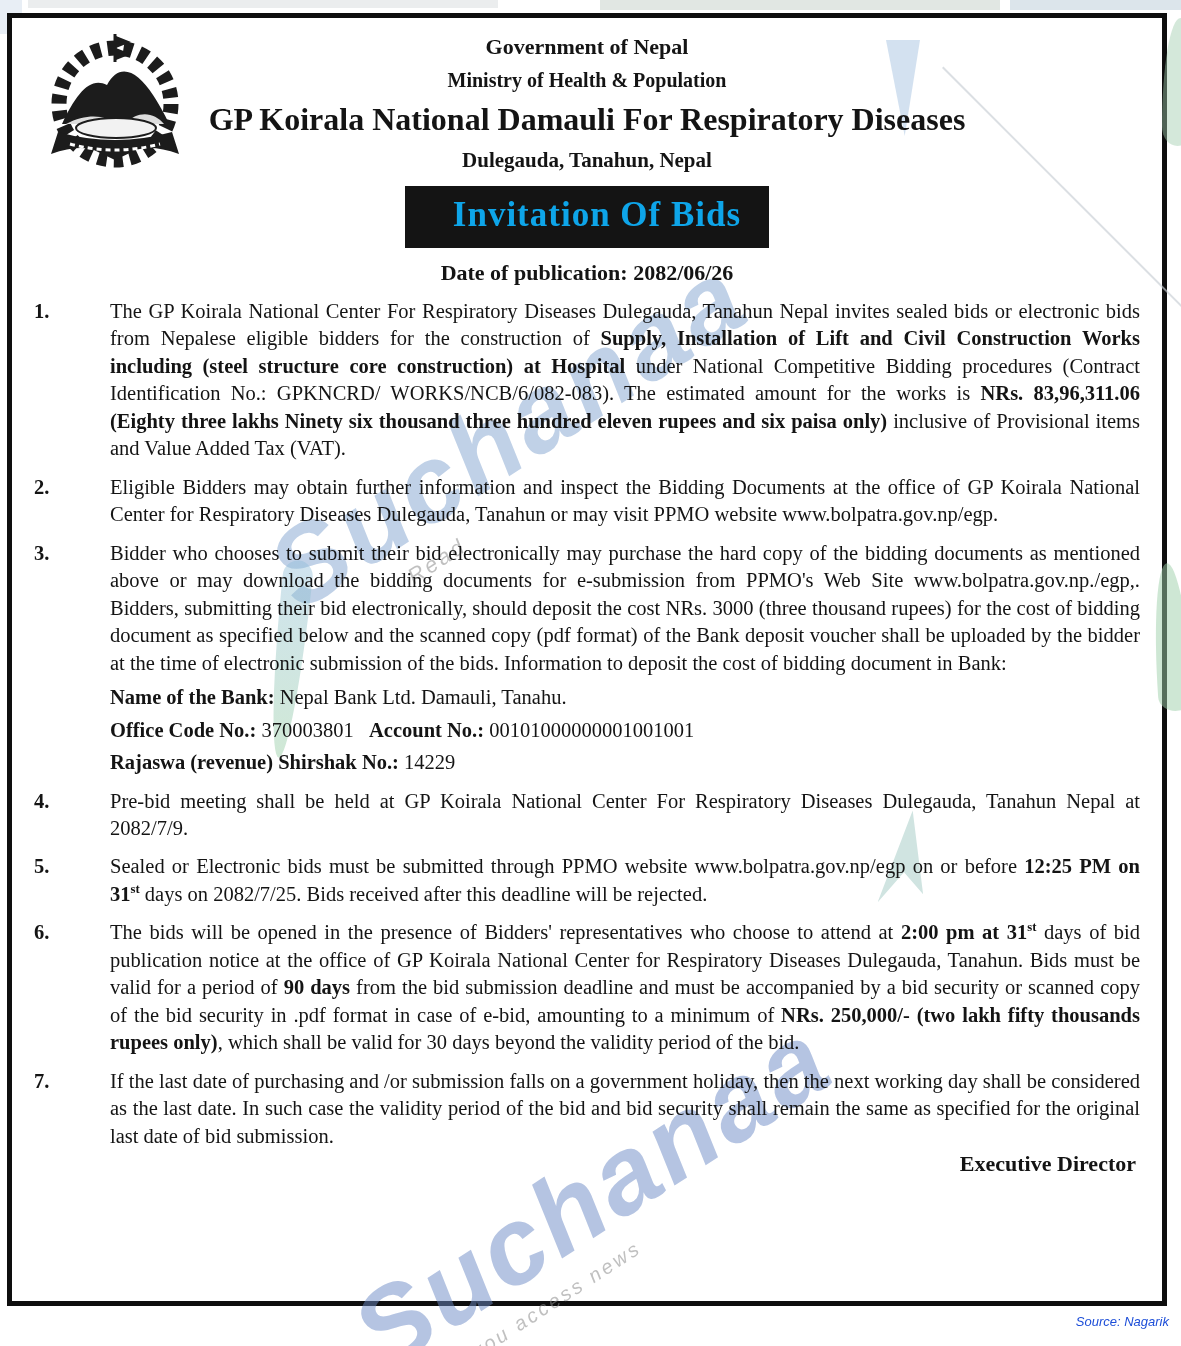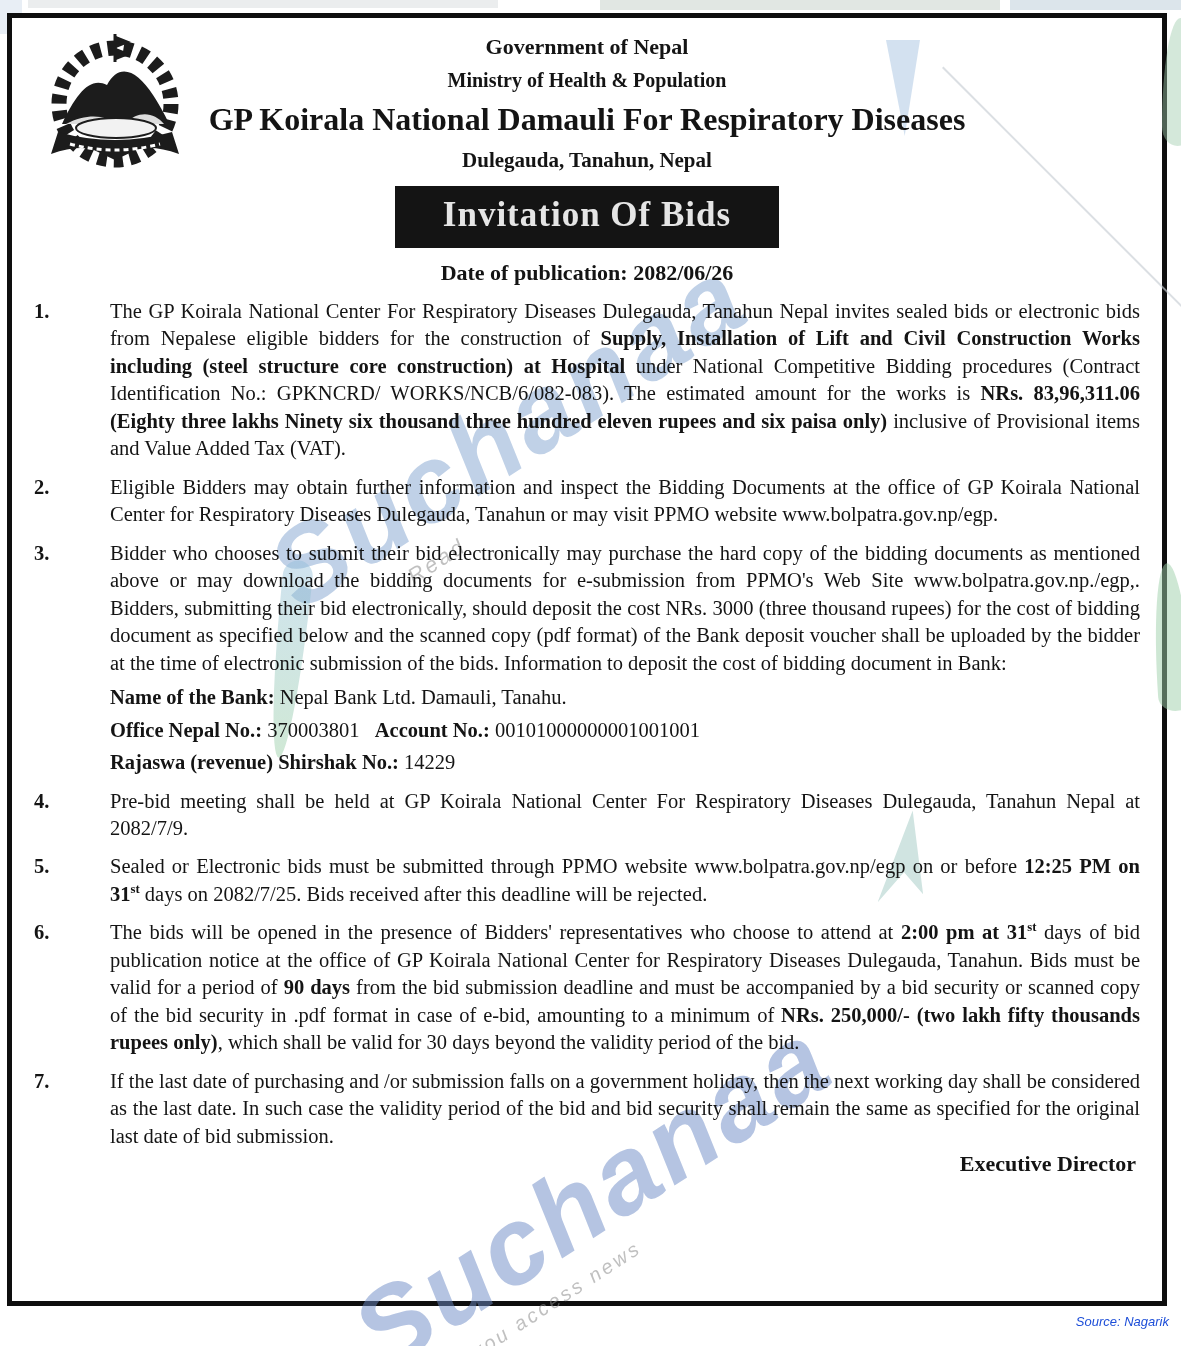--- a/index.html
+++ b/index.html
@@ -52,22 +52,22 @@
   .diag-line{left:930px;top:50px;width:2px;height:360px;background:rgba(200,206,212,.65);
     transform:rotate(-45deg);transform-origin:top left;}
 
   
   .emblem{position:absolute;left:18px;top:14px;width:170px;height:152px;z-index:3;}
   .h-gov{font-size:22px;font-weight:bold;text-align:center;margin-top:4px;}
   .h-ministry{font-size:20px;font-weight:bold;text-align:center;margin-top:9px;}
   .h-org{font-size:32px;font-weight:bold;text-align:center;margin-top:9px;}
   .h-addr{font-size:21px;font-weight:bold;text-align:center;margin-top:10px;}
   .title-box{
-    display:block;width:max-content;margin:13px auto 0 auto;background:#141414;color:#e5e5e5;
-    font-size:35px;font-weight:bold;padding:9px 48px 13px 48px;letter-spacing:1px;
+    display:block;width:max-content;margin:13px auto 0 auto;background:#141414;color:#0ea5e9;
+    font-size:35px;font-weight:bold;padding:9px 28px 13px 48px;letter-spacing:1px;
   }
   .h-date{font-size:22px;font-weight:bold;text-align:center;margin-top:12px;font-family:Liberation Serif, serif;}
 
   
   .list{margin-top:12px;font-size:20.5px;line-height:1.34;}
   .item{display:flex;margin-top:11px;}
   .num{flex:none;width:36px;}
   .body{flex:1;margin-left:40px;}
   .para{text-align:justify;}
   .b{font-weight:bold;}
@@ -138,21 +138,21 @@
             <div class="body">
               <div class="para"><span>Eligible Bidders may obtain further information and inspect the Bidding Documents at the office of GP Koirala National Center for Respiratory Diseases Dulegauda, Tanahun or may visit PPMO website www.bolpatra.gov.np/egp.</span></div>
             </div>
           </div>
           <div class="item">
             <div class="num b">3.</div>
             <div class="body">
               <div class="para"><span>Bidder who chooses to submit their bid electronically may purchase the hard copy of the bidding documents as mentioned above or may download the bidding documents for e-submission from PPMO's Web Site www.bolpatra.gov.np./egp,. Bidders, submitting their bid electronically, should deposit the cost NRs. 3000 (three thousand rupees) for the cost of bidding document as specified below and the scanned copy (pdf format) of the Bank deposit voucher shall be uploaded by the bidder at the time of electronic submission of the bids. Information to deposit the cost of bidding document in Bank:</span></div>
               <div class="bank">
                 <div class="bankline"><span class="b">Name of the Bank:</span><span> Nepal Bank Ltd. Damauli, Tanahu.</span></div>
-                <div class="bankline"><span class="b">Office Nepal No.:</span><span> 370003801&nbsp;&nbsp;&nbsp;</span><span class="b">Account No.:</span><span> 00101000000001001001</span></div>
+                <div class="bankline"><span class="b">Office Code No.:</span><span> 370003801&nbsp;&nbsp;&nbsp;</span><span class="b">Account No.:</span><span> 00101000000001001001</span></div>
                 <div class="bankline"><span class="b">Rajaswa (revenue) Shirshak No.:</span><span> 14229</span></div>
               </div>
             </div>
           </div>
           <div class="item">
             <div class="num b">4.</div>
             <div class="body">
               <div class="para"><span>Pre-bid meeting shall be held at GP Koirala National Center For Respiratory Diseases Dulegauda, Tanahun Nepal at 2082/7/9.</span></div>
             </div>
           </div>

